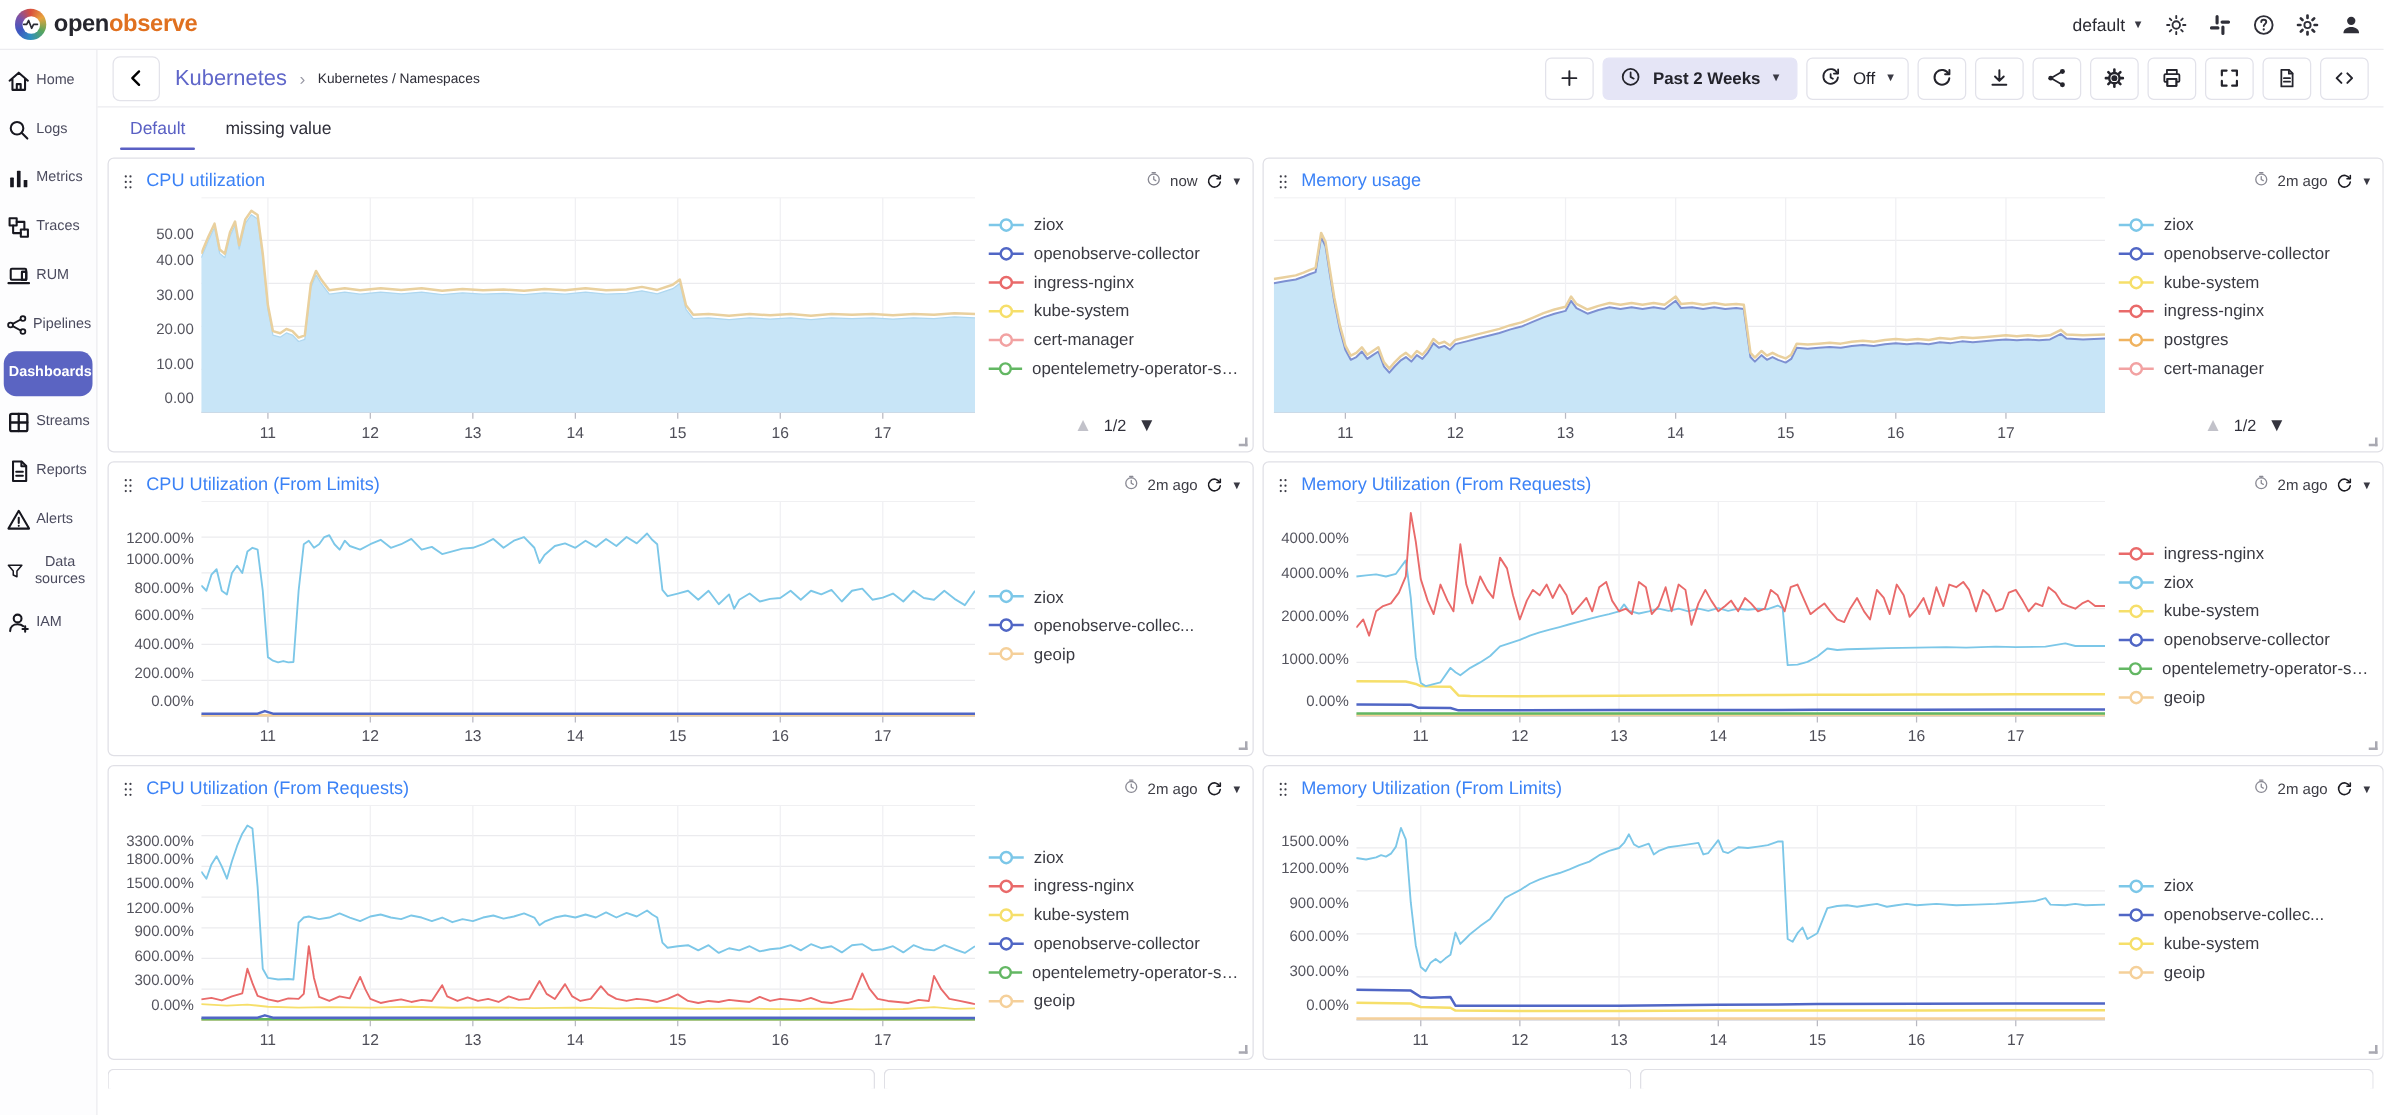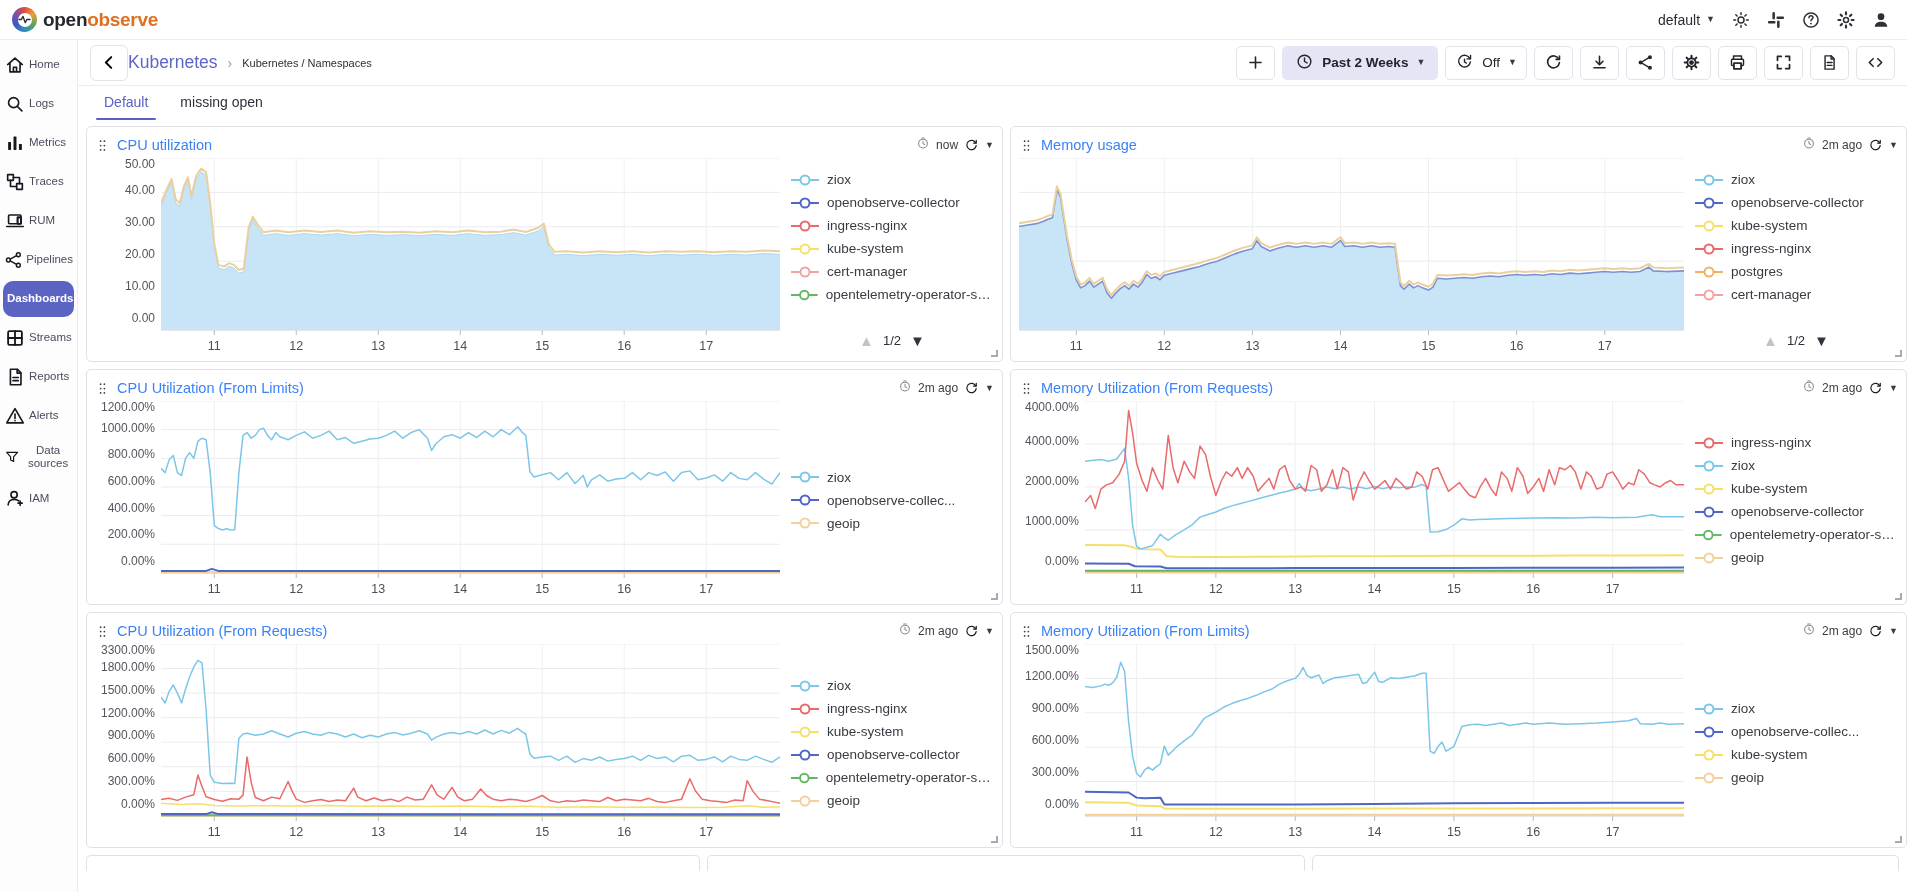--- a/index.html
+++ b/index.html
@@ -31,21 +31,21 @@
     display:flex; flex-direction:column; gap:1px; background:#fdfdfe; }
   .nav-item { display:flex; flex-direction:row; align-items:center; gap:3px;
     padding:7px 1px; margin:1px 3px; border-radius:10px; cursor:pointer; }
   .nav-item svg { color:#17171f; }
   .nav-label { font-size:11.5px; color:#4b4b5e; text-align:center; line-height:1.15; }
   .nav-item.active { background:#5b64c2; }
   .nav-item.active svg { color:#fff; }
   .nav-item.active .nav-label { color:#fff; font-weight:700; }
   .content { flex:1; display:flex; flex-direction:column; min-width:0; }
   
-  .subbar { height:46px; display:flex; align-items:center; padding:0 12px;
+  .subbar { height:46px; display:flex; align-items:center; gap:12px; padding:0 12px;
     border-bottom:1px solid #ececf0; }
   .back-btn { width:38px; height:36px; border:1px solid #e3e3ea; border-radius:6px;
     background:#fff; display:flex; align-items:center; justify-content:center; cursor:pointer; }
   .breadcrumb { display:flex; align-items:center; gap:10px; }
   .bc-parent { color:#5f66c9; font-size:17.5px; cursor:pointer; }
   .bc-sep { color:#9a9aa6; font-size:14px; }
   .bc-cur { color:#2e2e38; font-size:11px; }
   .subbar-right { margin-left:auto; display:flex; align-items:center; gap:7px; }
   .tb-btn { height:34px; min-width:38px; padding:0 9px; display:inline-flex; align-items:center;
     justify-content:center; gap:8px; background:#fff; border:1px solid #e2e2ea; border-radius:5px;
@@ -65,21 +65,21 @@
   .drag { display:flex; cursor:grab; color:#3c3c46; }
   .panel-title { font-size:14.5px; color:#3b82f6; }
   .panel-meta { margin-left:auto; display:flex; align-items:center; gap:6px; color:#34343c; }
   .ptime { font-size:12px; color:#3c3c44; }
   .prefresh { display:flex; cursor:pointer; color:#1d1d24; }
   .panel-body { display:flex; height:198px; }
   .ylabels { width:66px; height:172px; display:flex; flex-direction:column;
     justify-content:space-between; align-items:flex-end; padding-right:6px;
     font-size:12px; color:#54545e; }
   .ylabels span { transform:translateY(-6px); line-height:12px; }
-  .ylabels span:first-child { transform:translateY(0); }
+  .ylabels span:first-child { transform:translateY(0);margin-top:23px; }
   .plot { flex:1; position:relative; min-width:0; }
   .plot svg.chart { display:block; width:100%; height:178px; }
   .xlabels { position:relative; height:20px; font-size:12.5px; color:#4e4e58; }
   .xlabels span { position:absolute; transform:translateX(-50%); top:3px; }
   .legend { width:214px; display:flex; flex-direction:column; justify-content:center;
     padding-left:10px; }
   .legend.paged { justify-content:flex-start; padding-top:10px; }
   .legend-item { display:flex; align-items:center; gap:7px; height:23px;
     font-size:13.5px; color:#3a3a42; cursor:pointer; white-space:nowrap; }
   .lg-label { overflow:hidden; text-overflow:ellipsis; }
@@ -328,21 +328,21 @@
           </button>
         <button class="tb-btn">
             <svg width="19" height="19" viewBox="0 0 24 24" fill="none" stroke="currentColor" stroke-width="1.8" stroke-linecap="round" stroke-linejoin="round">
               <path d="M9 7.2 L4.2 12 L9 16.8 M15 7.2 L19.8 12 L15 16.8" stroke-width="2"></path>
             </svg>
           </button>
       </span>
     </div>
     <div class="tabs" id="tabs">
         <div class="tab active">Default</div>
-        <div class="tab">missing open</div>
+        <div class="tab">missing value</div>
       </div>
     <div class="grid" id="panels">
         <section class="panel">
           <div class="panel-head">
             <span class="drag">
               <svg width="15" height="15" viewBox="0 0 24 24" fill="none" stroke="currentColor" stroke-width="1.8" stroke-linecap="round" stroke-linejoin="round">
                 <circle cx="9" cy="5" r="1.4" fill="currentColor" stroke="none"></circle>
                 <circle cx="15" cy="5" r="1.4" fill="currentColor" stroke="none"></circle>
                 <circle cx="9" cy="12" r="1.4" fill="currentColor" stroke="none"></circle>
                 <circle cx="15" cy="12" r="1.4" fill="currentColor" stroke="none"></circle>

